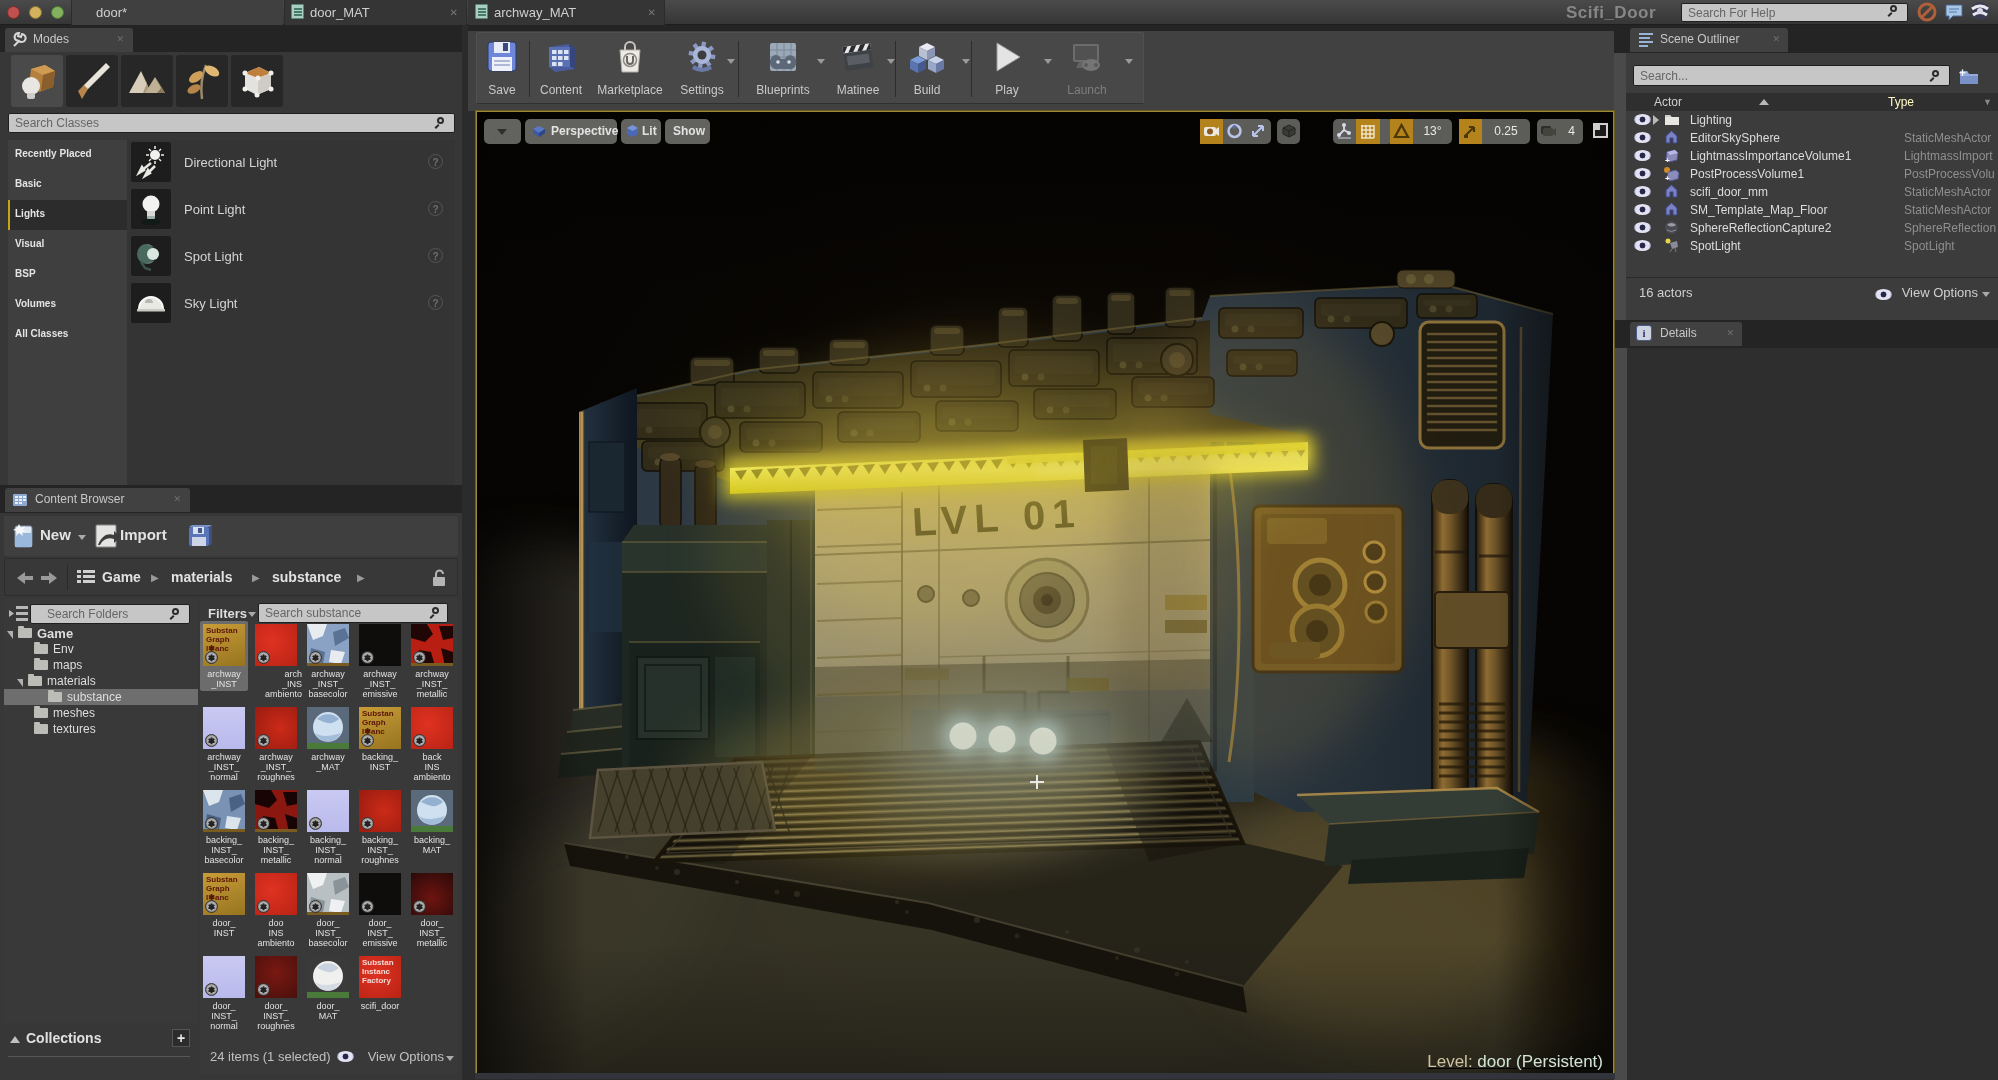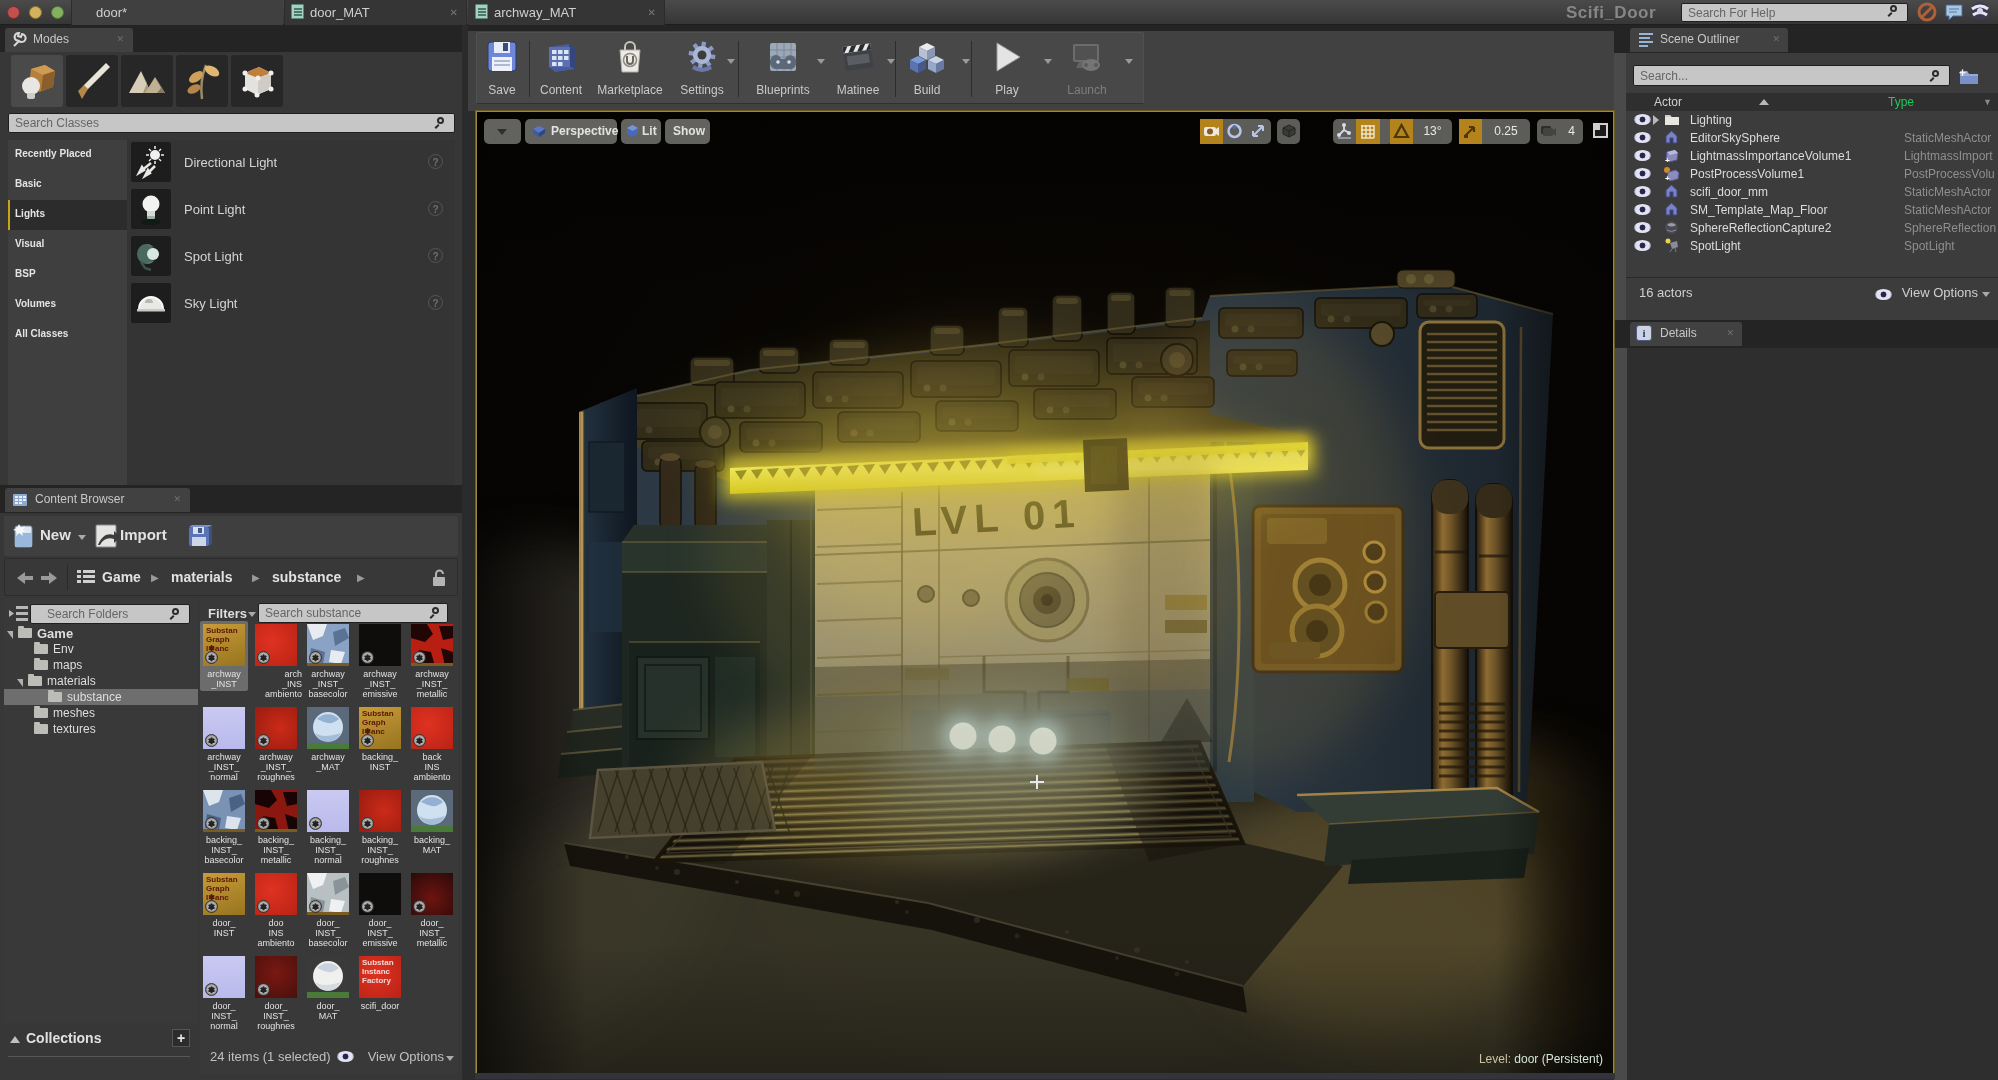--- a/index.html
+++ b/index.html
@@ -680,21 +680,21 @@
 <div class="searchbox abs" style="left:7px; top:12px; width:317px; height:21px; font-size:12px; padding:3px 6px;">Search...</div>
 <div class="mag abs" style="left:306px; top:17px;"></div>
 <svg style="position:absolute;left:332px;top:12px" width="24" height="22" viewBox="0 0 24 22">
           <path d="M2 6 h7 l2 3 h9 v10 h-18 Z" fill="#7a90c8"></path>
           <path d="M2 6 h7 l2 3 h9 v2 h-18 Z" fill="#94aad8"></path>
           <text x="1" y="12" font-size="12" font-weight="bold" fill="#f0f0f0">+</text>
         </svg>
 <div style="position:absolute;left:0px;top:40px;width:372px;height:18px;background:#2f2f2f;">
 <span style="position:absolute;left:28px;top:2px;font-size:12px;color:#d0d0d0;">Actor</span>
 <i style="position:absolute;left:133px;top:6px;width:0;height:0;border-left:5px solid transparent;border-right:5px solid transparent;border-bottom:6px solid #b8b8b8;"></i>
-<span style="position:absolute;left:262px;top:2px;font-size:12px;color:#22c55e;">Type</span>
+<span style="position:absolute;left:262px;top:2px;font-size:12px;color:#fef9c3;">Type</span>
 <span style="position:absolute;right:6px;top:4px;color:#888;font-size:9px;">▼</span>
 </div>
 <div class="sorow" style="top:58px;">
           <span class="eye" style="left:8px;top:3px;"></span>
           <i style="position:absolute;left:27px;top:4px;width:0;height:0;border-top:5px solid transparent;border-bottom:5px solid transparent;border-left:6px solid #b8b8b8;"></i>
 <span style="position:absolute;left:38px;top:1px;"><svg width="16" height="14" viewBox="0 0 16 14">
               <path d="M1 3 h5 l1.5 2 H15 v8 H1 Z" fill="#e8e6e0"></path>
               <path d="M1 3 h5 l1.5 2 H1 Z" fill="#d0cec8"></path>
             </svg></span>
 <span class="nm" style="left:64px;">Lighting</span>
@@ -1296,15 +1296,15 @@
             <path d="M13 6 L16 4 L16 12 L13 10 Z" fill="#44443f"></path>
           </svg>
         </div>
         <div class="vcell" style="left:23px;width:23px;">
           <span class="num">4</span>
         </div>
       </div>
 <div class="abs" style="left:1116px;top:11px;width:15px;height:15px;border:2px solid #cfcfcf;background:#1a1a1a;">
         <i style="position:absolute;left:-2px;top:-2px;width:7px;height:7px;background:#cfcfcf;"></i>
       </div>
-<div class="abs" style="right:10px;top:940px;font-size:12px;"><span style="color:#cdc3a2;">Level: </span><span style="color:#d2e4d6;"> door (Persistent)</span></div>
+<div class="abs" style="right:10px;top:940px;font-size:17px;text-decoration:underline;"><span style="color:#cdc3a2;">Level: </span><span style="color:#d2e4d6;"> door (Persistent)</span></div>
 <div class="abs" style="left:-2px;top:961px;width:1140px;height:6px;background:#33333b;"></div>
 </div>
 </div>
 </body></html>

